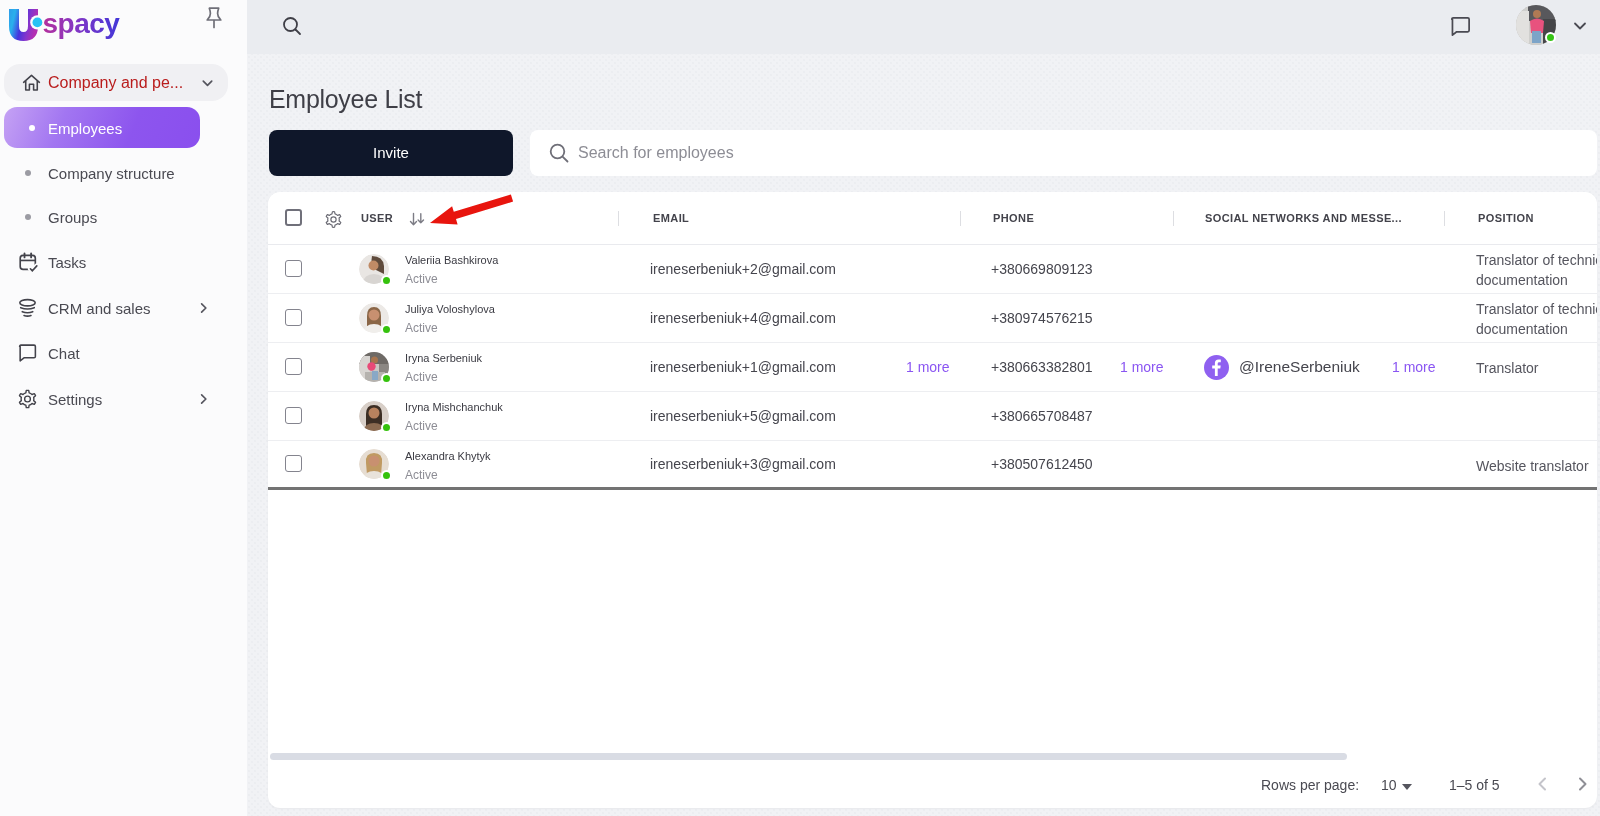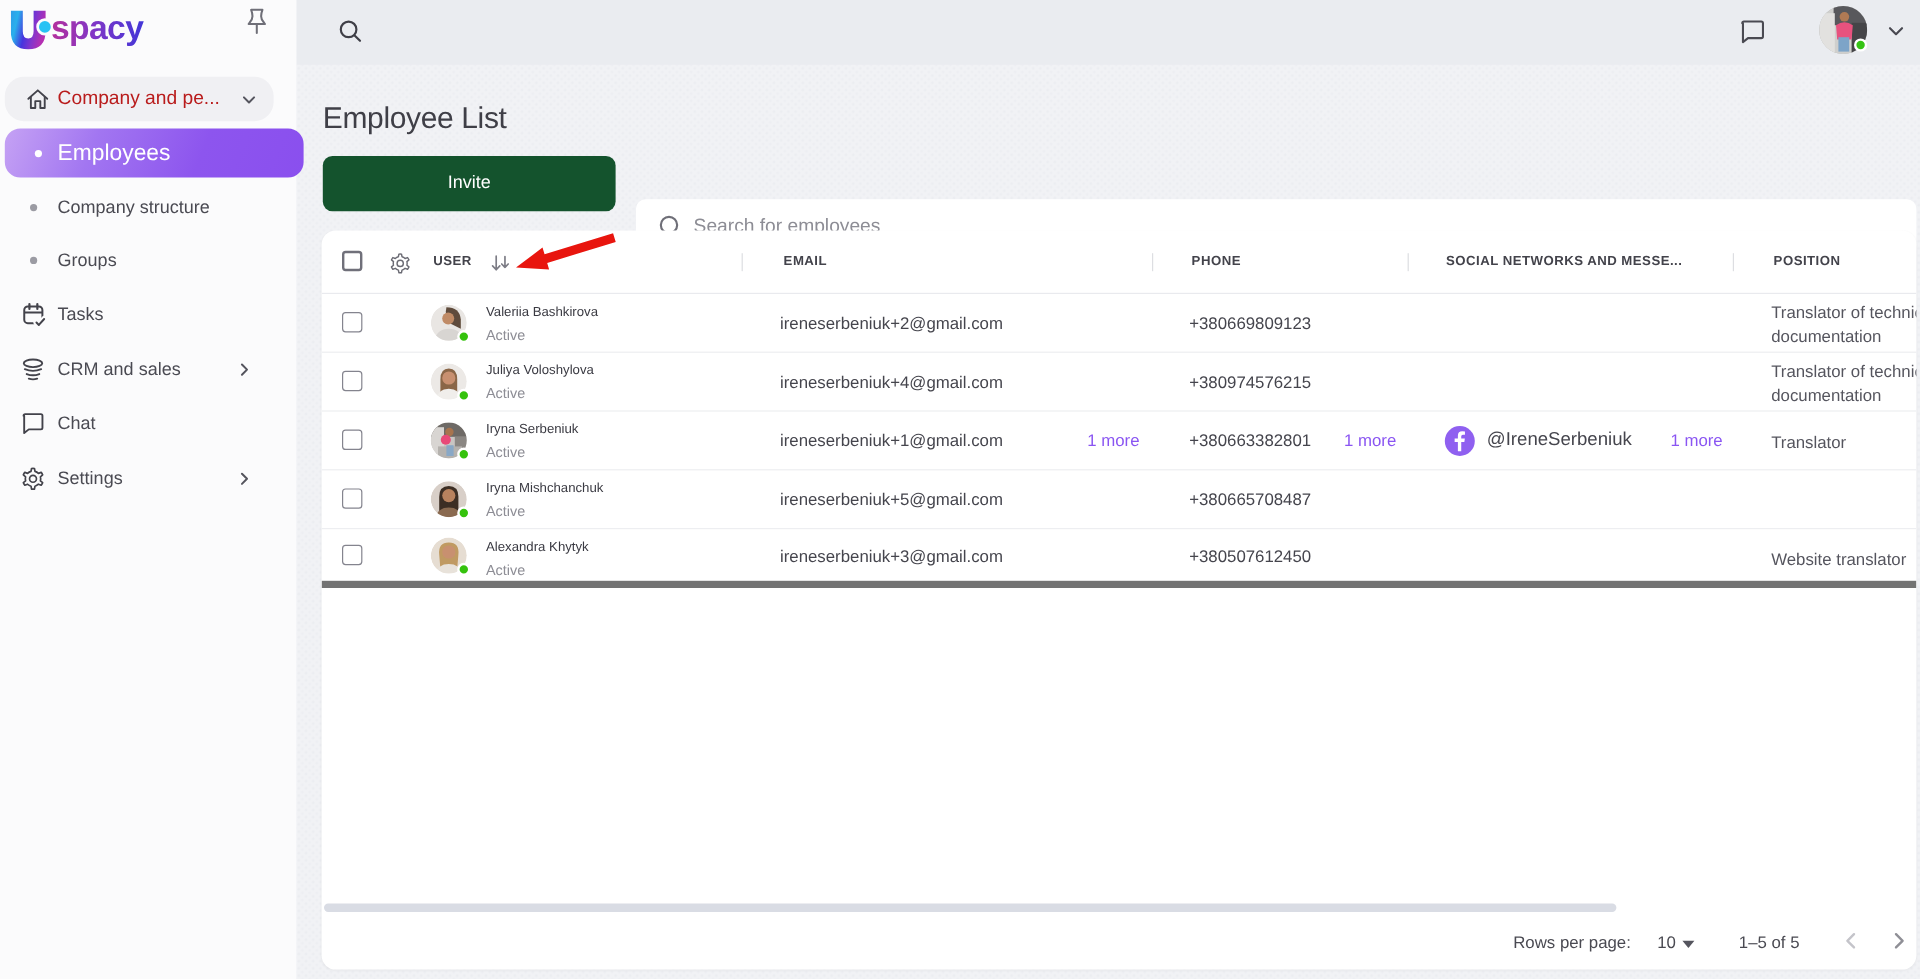--- a/index.html
+++ b/index.html
@@ -10,32 +10,32 @@
 #sidebar { position:absolute; left:0; top:0; width:247px; height:816px; background:#fbfbfc; z-index:5; }
 #logo { position:absolute; left:13px; top:9px; }
 #pin { position:absolute; left:204px; top:12px; }
 .mitem { position:absolute; left:0; width:247px; height:40px; font-size:15px; color:#4a4a52; }
 .mlabel { position:absolute; left:48px; top:50%; transform:translateY(-50%); white-space:nowrap; }
 .bullet { position:absolute; left:25px; top:50%; width:6px; height:6px; margin-top:-3px; border-radius:50%; background:#9b9ba3; }
 .micon { position:absolute; left:17px; top:50%; transform:translateY(-50%); }
 .chevr { position:absolute; left:196px; top:50%; transform:translateY(-50%); }
 #companyBtn { position:absolute; left:4px; top:64px; width:224px; height:37px; background:#f0f0f3; border-radius:16px; }
 #companyBtn .mlabel { left:44px; color:#b91c1c; }
-#employeesBtn { position:absolute; left:4px; top:107px; width:249px; height:41px; border-radius:13px;
-  background:linear-gradient(112deg,#c5a2f4 0%, #a276f1 30%, #8d55ee 65%, #8a4fee 100%); color:#fff; font-size:19px; }
+#employeesBtn { position:absolute; left:4px; top:107px; width:196px; height:41px; border-radius:13px;
+  background:linear-gradient(112deg,#c5a2f4 0%, #a276f1 30%, #8d55ee 65%, #8a4fee 100%); color:#fff; font-size:15px; }
 #employeesBtn .bullet { background:#fff; }
 #employeesBtn .mlabel { left:44px; color:#fff; }
 
 
 #topbar { position:absolute; left:247px; top:0; width:1353px; height:54px; background:#eaecf0; }
 
 
 #title { position:absolute; left:269px; top:85px; font-size:25px; color:#3f3f47; font-weight:500; letter-spacing:-0.3px; }
-#inviteBtn { position:absolute; left:269px; top:130px; width:244px; height:46px; background:#14532d; border-radius:8px; color:#fff; font-size:15px; text-align:center; line-height:46px; }
-#searchField { position:absolute; left:530px; top:130px; width:1067px; height:46px; background:#fff; border-radius:8px;margin-top:36px; }
+#inviteBtn { position:absolute; left:269px; top:130px; width:244px; height:46px; background:#0f172a; border-radius:8px; color:#fff; font-size:15px; text-align:center; line-height:46px; }
+#searchField { position:absolute; left:530px; top:130px; width:1067px; height:46px; background:#fff; border-radius:8px; }
 #searchField .ph { position:absolute; left:48px; top:50%; transform:translateY(-50%); color:#8d8d95; font-size:16px; }
 
 
 #card { position:absolute; left:268px; top:192px; width:1329px; height:616px; overflow:hidden; background:#fff; border-radius:12px; box-shadow:0 1px 2px rgba(0,0,0,0.04); }
 #thead { position:absolute; left:0; top:0; width:100%; height:53px; border-bottom:1px solid #e9eaee; }
 .hlabel { position:absolute; top:50%; transform:translateY(-50%); font-size:11px; font-weight:bold; color:#43434b; letter-spacing:0.4px; white-space:nowrap; }
 .hsep { position:absolute; top:19px; width:1px; height:15px; background:#dddee2; }
 .cbox { position:absolute; left:17px; top:50%; margin-top:-9px; width:17px; height:17px; border:1.8px solid #84848e; border-radius:3px; }
 .row { position:absolute; left:0; width:100%; height:49px; border-bottom:1px solid #edeef1; }
 .avatar { position:absolute; left:91px; top:50%; margin-top:-15px; width:30px; height:30px; }
@@ -280,21 +280,21 @@
             <path d="M7 13 Q7 4 15 4 Q23 4 23 13 V26 H7 Z" fill="#3c2e24"></path>
             <circle cx="15" cy="12" r="5.5" fill="#b8825e"></circle>
             <path d="M4 30 Q6 22 15 22 Q24 22 26 30 Z" fill="#8a6a50"></path>
           </g>
         </svg><span class="gdot"></span></div>
     <span class="nm">Iryna Mishchanchuk</span>
       <span class="act">Active</span>
     <span class="em">ireneserbeniuk+5@gmail.com</span>
     <span class="ph2">+380665708487</span>
   </div>
-  <div class="row" style="top:249px;border-bottom:6px solid #737373;">
+  <div class="row" style="top:249px;border-bottom:3px solid #737373;">
     <div class="cbox"></div>
     <div class="avatar"><svg width="30" height="30" viewBox="0 0 30 30">
           <g clip-path="url(#avclip)">
             <circle cx="15" cy="15" r="15" fill="#e6ddd2"></circle>
             <path d="M7 14 Q6 4 15 4 Q24 4 23 14 L22 26 H8 Z" fill="#c09a62"></path>
             <circle cx="15" cy="12" r="5.5" fill="#c89070"></circle>
             <path d="M4 30 Q6 22 15 22 Q24 22 26 30 Z" fill="#e8e2da"></path>
           </g>
         </svg><span class="gdot"></span></div>
     <span class="nm">Alexandra Khytyk</span>

